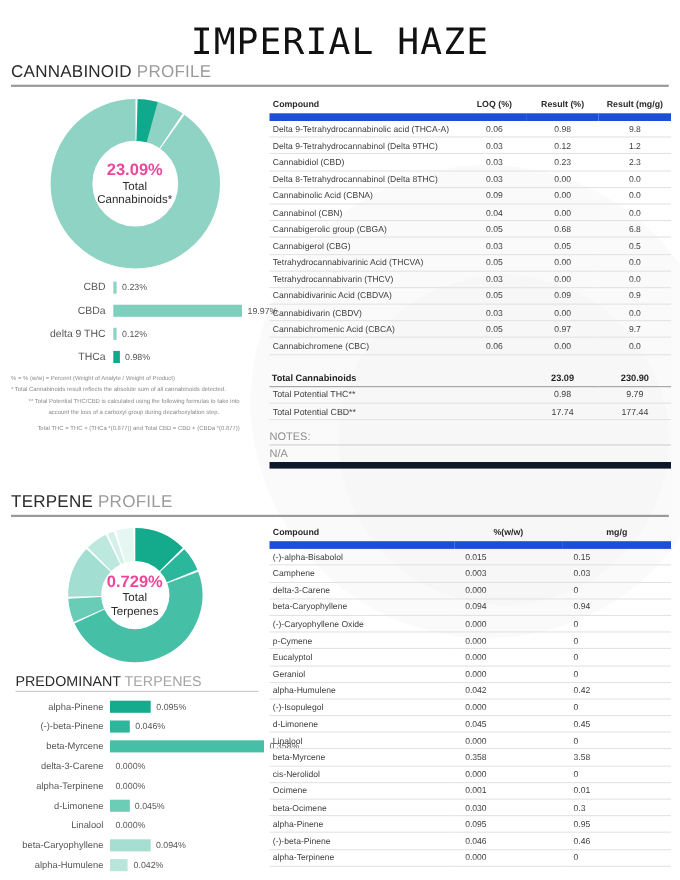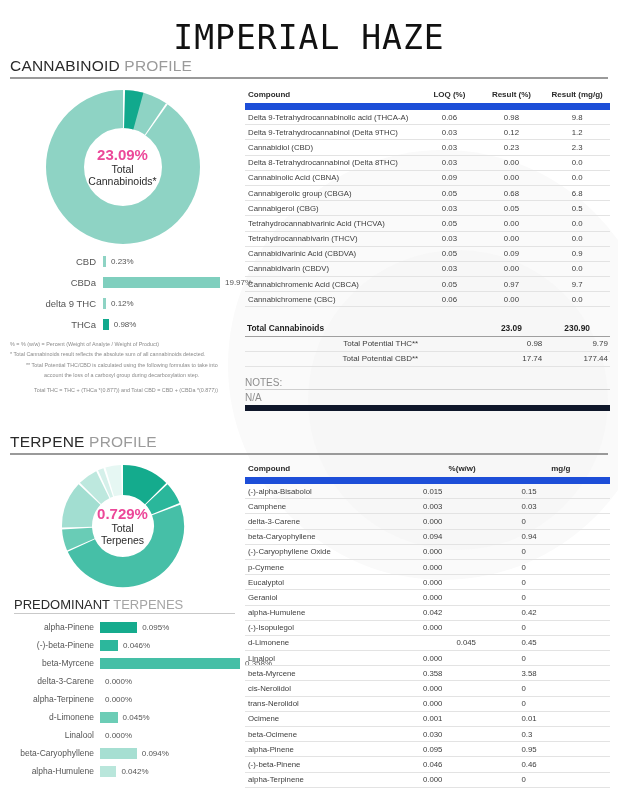--- a/index.html
+++ b/index.html
@@ -78,21 +78,21 @@
     border-bottom:7px solid #1d4ed8;
   }
   td{padding:2.6px 2px;border-bottom:1px solid #e3e3e3;color:#3d3d3d;}
   .c-name{text-align:left;padding-left:3px;}
   .c-num{text-align:center;}
   tr.spacer td{border:none;height:7px;}
   tr.total td{
     font-weight:bold;font-size:8.4px;color:#1f1f1f;
     border-bottom:1px solid #9f9f9f;border-top:none;padding:3px 2px;
   }
-  tr.sum td{font-size:8px;text-align:right;}
+  tr.sum td{font-size:8px;}
 
   
   .notes{margin-top:10px;color:#8d8d8d;}
   .notes-title{font-size:10px;border-bottom:1px solid #cfcfcf;padding-bottom:1px;}
   .notes-body{font-size:10px;padding-top:2px;border-bottom:6px solid #0f172a;padding-bottom:2px;}
 
   
   .footnotes{font-size:5.4px;color:#8a8a8a;line-height:1.9;padding:4px 0 0 8px;}
   .fn-1{padding-left:2px;}
   .fn-2{padding-left:2px;}
@@ -203,20 +203,26 @@
               </tr>
               <tr>
                 <td class="c-name">Delta 8-Tetrahydrocannabinol  (Delta 8THC)</td>
                 <td class="c-num">0.03</td>
                 <td class="c-num">0.00</td>
                 <td class="c-num">0.0</td>
               </tr>
               <tr>
                 <td class="c-name">Cannabinolic Acid  (CBNA)</td>
                 <td class="c-num">0.09</td>
+                <td class="c-num">0.00</td>
+                <td class="c-num">0.0</td>
+              </tr>
+              <tr>
+                <td class="c-name">Cannabinol  (CBN)</td>
+                <td class="c-num">0.04</td>
                 <td class="c-num">0.00</td>
                 <td class="c-num">0.0</td>
               </tr>
               <tr>
                 <td class="c-name">Cannabigerolic group  (CBGA)</td>
                 <td class="c-num">0.05</td>
                 <td class="c-num">0.68</td>
                 <td class="c-num">6.8</td>
               </tr>
               <tr>
@@ -444,44 +450,39 @@
                 <td class="c-num" style="text-align: left; padding-left: 10px;">0.042</td>
                 <td class="c-num" style="text-align: left; padding-left: 10px;">0.42</td>
               </tr>
               <tr>
                 <td class="c-name">(-)-Isopulegol</td>
                 <td class="c-num" style="text-align: left; padding-left: 10px;">0.000</td>
                 <td class="c-num" style="text-align: left; padding-left: 10px;">0</td>
               </tr>
               <tr>
                 <td class="c-name">d-Limonene</td>
-                <td class="c-num" style="text-align: center; padding-left: 10px;">0.045</td>
+                <td class="c-num" style="text-align: left; padding-left: 10px;">0.045</td>
                 <td class="c-num" style="text-align: left; padding-left: 10px;">0.45</td>
               </tr>
               <tr>
                 <td class="c-name">Linalool</td>
                 <td class="c-num" style="text-align: left; padding-left: 10px;">0.000</td>
                 <td class="c-num" style="text-align: left; padding-left: 10px;">0</td>
               </tr>
               <tr>
                 <td class="c-name">beta-Myrcene</td>
                 <td class="c-num" style="text-align: left; padding-left: 10px;">0.358</td>
                 <td class="c-num" style="text-align: left; padding-left: 10px;">3.58</td>
               </tr>
               <tr>
                 <td class="c-name">cis-Nerolidol</td>
                 <td class="c-num" style="text-align: left; padding-left: 10px;">0.000</td>
                 <td class="c-num" style="text-align: left; padding-left: 10px;">0</td>
               </tr>
               <tr>
-                <td class="c-name">trans-Nerolidol</td>
-                <td class="c-num" style="text-align: left; padding-left: 10px;">0.000</td>
-                <td class="c-num" style="text-align: left; padding-left: 10px;">0</td>
-              </tr>
-              <tr>
                 <td class="c-name">Ocimene</td>
                 <td class="c-num" style="text-align: left; padding-left: 10px;">0.001</td>
                 <td class="c-num" style="text-align: left; padding-left: 10px;">0.01</td>
               </tr>
               <tr>
                 <td class="c-name">beta-Ocimene</td>
                 <td class="c-num" style="text-align: left; padding-left: 10px;">0.030</td>
                 <td class="c-num" style="text-align: left; padding-left: 10px;">0.3</td>
               </tr>
               <tr>

